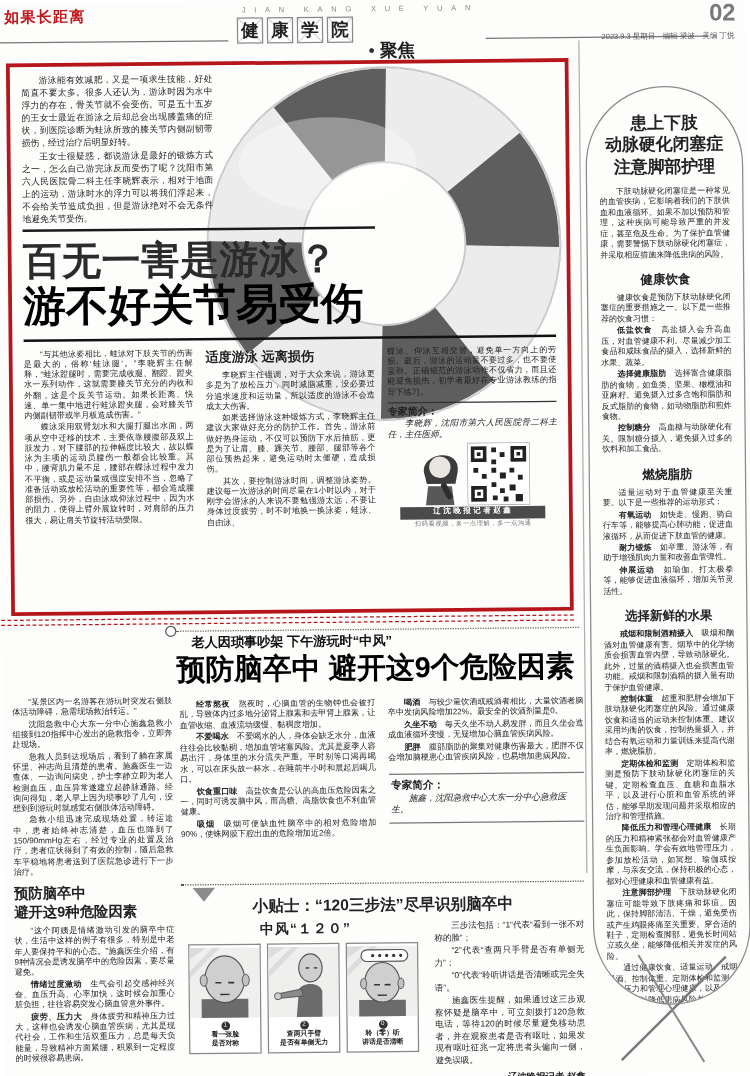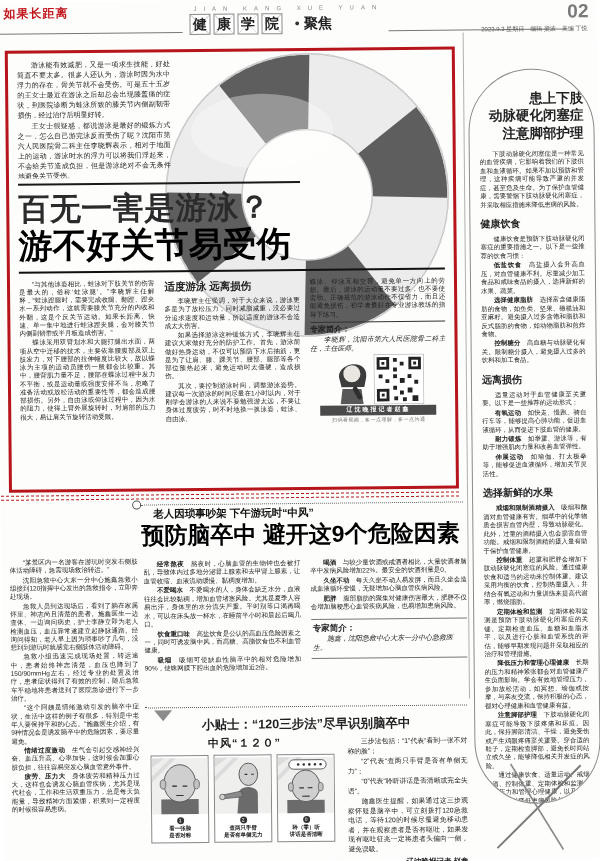--- a/index.html
+++ b/index.html
@@ -9,21 +9,21 @@
   
   .masthead{position:absolute;left:7px;top:3px;color:#c2171d;font-family:"Liberation Serif",serif;font-weight:900;font-size:12px;letter-spacing:1px;}
   .hrule-l{position:absolute;left:0;top:31px;width:186px;height:1px;background:#777;}
   .hrule-r{position:absolute;left:392px;top:31px;width:178px;height:1px;background:#777;}
   .pinyin{position:absolute;left:197px;top:5px;font-size:6px;letter-spacing:7px;color:#888;}
   .boxes{position:absolute;left:193px;top:13px;display:flex;gap:3px;}
   .boxchar{width:21px;height:21px;border:1px solid #8a8a8a;box-sizing:border-box;background:
      linear-gradient(45deg,transparent 48%,#ddd 48%,#ddd 52%,transparent 52%),
      linear-gradient(135deg,transparent 48%,#ddd 48%,#ddd 52%,transparent 52%);
      display:flex;align-items:center;justify-content:center;font-family:"Liberation Serif",serif;font-weight:700;font-size:14px;background-color:#fff;}
-  .focus{position:absolute;left:298px;top:15px;font-weight:800;font-size:14px;color:#1c1c1c;}
+  .focus{position:absolute;left:298px;top:32px;font-weight:800;font-size:14px;color:#1c1c1c;}
   .focus .dot{font-size:9px;vertical-align:2px;color:#333;}
   .pagenum{position:absolute;right:8px;top:3px;font-size:19px;color:#7a7a7a;font-weight:700;}
   .dateline{position:absolute;right:9px;top:27px;font-size:6px;color:#555;}
   .vline{position:absolute;left:466px;top:34px;width:1px;height:666px;background:#b0b0b0;}
   
   .redbox{position:absolute;left:8px;top:48px;width:450px;height:442px;border:3px solid #b5151b;box-sizing:border-box;background:#fdfdfc;padding:7px 9px 0;}
   .buoy{position:absolute;top:-4px;right:-2px;width:296px;height:296px;z-index:1;}
   .intro{position:relative;z-index:2;width:153px;font-size:7px;line-height:1.43;height:118px;overflow:hidden;}
   .rule1{position:relative;z-index:2;width:282px;height:1.5px;background:#1a1a1a;margin:5px 0 7px;}
   .head1{position:relative;z-index:2;font-size:31px;font-weight:700;color:#2b2b2b;line-height:1.1;letter-spacing:0.5px;}
@@ -62,23 +62,23 @@
   .cartitle{text-align:center;font-size:11px;font-weight:800;letter-spacing:1px;margin-bottom:4px;}
   .panels{display:flex;gap:5px;}
   .panel{width:58px;border:1px solid #888;background:#fff;box-sizing:border-box;}
   .pic{height:60px;display:block;width:100%;}
   .num{width:7px;height:7px;border-radius:50%;background:#333;color:#fff;font-size:5px;line-height:7px;text-align:center;margin:1px auto 0;}
   .cap{font-size:5.5px;font-weight:700;text-align:center;line-height:1.35;padding:1px 1px 2px;}
   .tiptext{position:absolute;left:344px;top:737px;width:120px;font-size:6.8px;line-height:1.4;}
   .byline{text-align:right;font-weight:800;font-size:7.5px;margin-top:4px;text-indent:0;}
   
   .capsule{position:absolute;left:471px;top:71px;width:126px;height:735px;border:1.5px solid #8a8a8a;border-radius:63px;box-sizing:border-box;padding:20px 10px 0;overflow:hidden;background:#fdfdfc;}
-  .captitle{font-size:13.5px;font-weight:800;line-height:1.28;text-indent:0;text-align:right;margin:0 0 8px;}
+  .captitle{font-size:13.5px;font-weight:800;line-height:1.28;text-indent:0;text-align:center;margin:0 0 8px;}
   .capsule p{font-size:6.4px;line-height:1.32;}
-  .capsub{font-size:10px;font-weight:800;text-indent:0;text-align:left;margin:8px 0 4px;}
+  .capsub{font-size:10px;font-weight:800;text-indent:0;text-align:center;margin:8px 0 4px;}
   .xmark{position:absolute;left:489px;top:762px;width:96px;height:92px;}
 </style>
 </head>
 <body>
 
 <div class="sheet">
 
   <div class="masthead">如果长距离</div>
   <div class="hrule-l"></div>
   <div class="hrule-r"></div>
@@ -176,20 +176,24 @@
   <div class="cutcircle"></div>
 
   <div class="kicker">老人因琐事吵架 下午游玩时“中风”</div>
   <div class="bigheadline">预防脑卒中 避开这9个危险因素</div>
 
   <div class="col0">
     <p>“某景区内一名游客在游玩时突发右侧肢体活动障碍，急需现场救治转运。”</p>
     <p>沈阳急救中心大东一分中心施鑫急救小组接到120指挥中心发出的急救指令，立即奔赴现场。</p>
     <p>急救人员到达现场后，看到了躺在家属怀里、神志尚且清楚的患者。施鑫医生一边查体、一边询问病史，护士李静立即为老人检测血压，血压异常遂建立起静脉通路。经询问得知，老人早上因为琐事吵了几句，没想到到游玩时就感觉右侧肢体活动障碍。</p>
     <p>急救小组迅速完成现场处置，转运途中，患者始终神志清楚，血压也降到了150/90mmHg左右，经过专业的处置及治疗，患者症状得到了有效的控制，随后急救车平稳地将患者送到了医院急诊进行下一步治疗。</p>
+    <div class="subhead">
+      <div>预防脑卒中</div>
+      <div>避开这9种危险因素</div>
+    </div>
     <p>“这个阿姨是情绪激动引发的脑卒中症状，生活中这样的例子有很多，特别是中老年人要保持平和的心态。”施鑫医生介绍，有9种情况会是诱发脑卒中的危险因素，要尽量避免。</p>
     <p><b class="lead">情绪过度激动</b>　<span>生气会引起交感神经兴奋、血压升高、心率加快，这时候会加重心脏负担，往往容易突发心脑血管意外事件。</span></p>
     <p><b class="lead">疲劳、压力大</b>　<span>身体疲劳和精神压力过大，这样也会诱发心脑血管疾病，尤其是现代社会，工作和生活双重压力，总是每天负能量，导致精神方面紧绷，积累到一定程度的时候很容易患病。</span></p>
   </div>
 
   <div class="midcols">
     <div class="midcol">
       <p><b class="lead">经常熬夜</b>　<span>熬夜时，心脑血管的生物钟也会被打乱，导致体内过多地分泌肾上腺素和去甲肾上腺素，让血管收缩、血液流动缓慢、黏稠度增加。</span></p>
       <p><b class="lead">不爱喝水</b>　<span>不爱喝水的人，身体会缺乏水分，血液往往会比较黏稠，增加血管堵塞风险。尤其是夏季人容易出汗，身体里的水分流失严重。平时别等口渴再喝水，可以在床头放一杯水，在睡前半小时和晨起后喝几口。</span></p>
       <p><b class="lead">饮食重口味</b>　<span>高盐饮食是公认的高血压危险因素之一，同时可诱发脑中风，而高糖、高脂饮食也不利血管健康。</span></p>
@@ -291,21 +295,21 @@
       <div>患上下肢</div>
       <div>动脉硬化闭塞症</div>
       <div>注意脚部护理</div>
     </div>
     <p>下肢动脉硬化闭塞症是一种常见的血管疾病，它影响着我们的下肢供血和血液循环。如果不加以预防和管理，这种疾病可能导致严重的并发症，甚至危及生命。为了保护血管健康，需要警惕下肢动脉硬化闭塞症，并采取相应措施来降低患病的风险。</p>
     <div class="capsub">健康饮食</div>
     <p>健康饮食是预防下肢动脉硬化闭塞症的重要措施之一。以下是一些推荐的饮食习惯：</p>
     <p><b class="lead">低盐饮食</b>　<span>高盐摄入会升高血压，对血管健康不利。尽量减少加工食品和咸味食品的摄入，选择新鲜的水果、蔬菜。</span></p>
     <p><b class="lead">选择健康脂肪</b>　<span>选择富含健康脂肪的食物，如鱼类、坚果、橄榄油和亚麻籽。避免摄入过多含饱和脂肪和反式脂肪的食物，如动物脂肪和煎炸食物。</span></p>
     <p><b class="lead">控制糖分</b>　<span>高血糖与动脉硬化有关。限制糖分摄入，避免摄入过多的饮料和加工食品。</span></p>
-    <div class="capsub">远离损伤</div>
+    <div class="capsub">燃烧脂肪</div>
     <p>适量运动对于血管健康至关重要。以下是一些推荐的运动形式：</p>
     <p><b class="lead">有氧运动</b>　<span>如快走、慢跑、骑自行车等，能够提高心肺功能，促进血液循环，从而促进下肢血管的健康。</span></p>
     <p><b class="lead">耐力锻炼</b>　<span>如举重、游泳等，有助于增强肌肉力量和改善血管弹性。</span></p>
     <p><b class="lead">伸展运动</b>　<span>如瑜伽、打太极拳等，能够促进血液循环，增加关节灵活性。</span></p>
     <div class="capsub">选择新鲜的水果</div>
     <p><b class="lead">戒烟和限制酒精摄入</b>　<span>吸烟和酗酒对血管健康有害。烟草中的化学物质会损害血管内壁，导致动脉硬化。此外，过量的酒精摄入也会损害血管功能。戒烟和限制酒精的摄入量有助于保护血管健康。</span></p>
     <p><b class="lead">控制体重</b>　<span>超重和肥胖会增加下肢动脉硬化闭塞症的风险。通过健康饮食和适当的运动来控制体重。建议采用均衡的饮食，控制热量摄入，并结合有氧运动和力量训练来提高代谢率，燃烧脂肪。</span></p>
     <p><b class="lead">定期体检和监测</b>　<span>定期体检和监测是预防下肢动脉硬化闭塞症的关键。定期检查血压、血糖和血脂水平，以及进行心脏和血管系统的评估，能够早期发现问题并采取相应的治疗和管理措施。</span></p>
     <p><b class="lead">降低压力和管理心理健康</b>　<span>长期的压力和精神紧张都会对血管健康产生负面影响。学会有效地管理压力，参加放松活动，如冥想、瑜伽或按摩，与亲友交流，保持积极的心态，都对心理健康和血管健康有益。</span></p>
     <p><b class="lead">注意脚部护理</b>　<span>下肢动脉硬化闭塞症可能导致下肢疼痛和坏疽。因此，保持脚部清洁、干燥，避免受伤或产生鸡眼疼痛至关重要。穿合适的鞋子，定期检查脚部，避免长时间站立或久坐，能够降低相关并发症的风险。</span></p>

